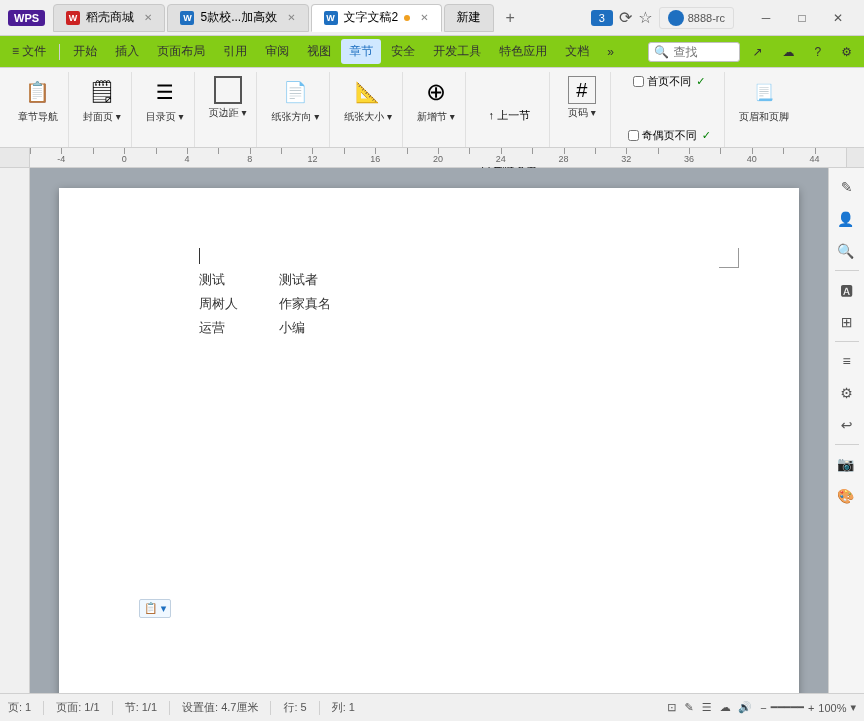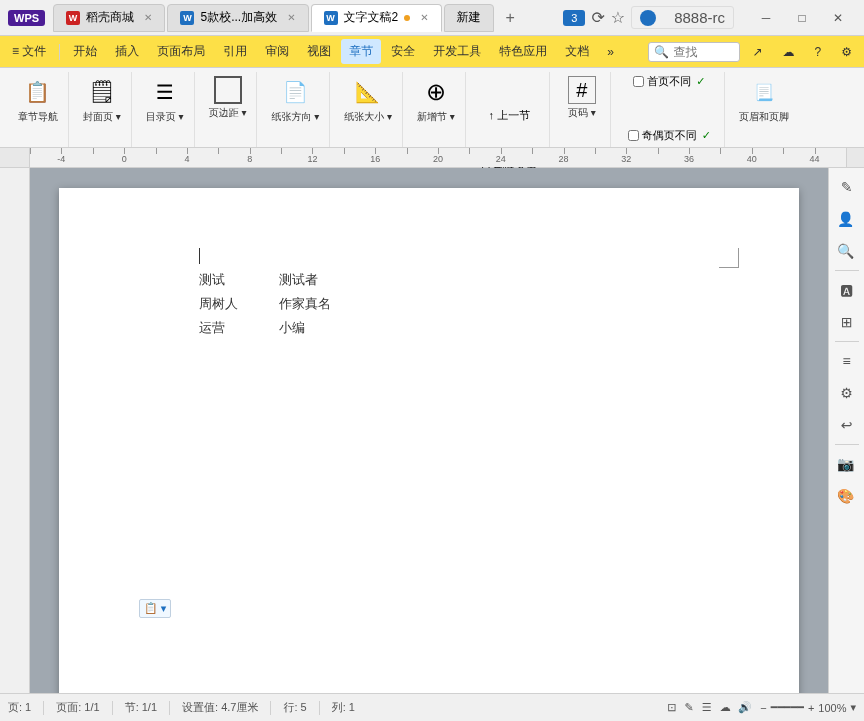--- a/index.html
+++ b/index.html
@@ -89,33 +89,33 @@
       align-items: center;
       gap: 0;
       margin-left: 8px;
     }
     .win-btn {
       width: 36px; height: 36px;
       display: flex; align-items: center; justify-content: center;
       font-size: 12px; cursor: pointer; color: #555;
     }
     .user-area {
-      display: flex; align-items: center; gap: 18px;
+      display: flex; align-items: center; gap: 4px;
       padding: 2px 8px;
-      font-size: 15px;
+      font-size: 11px;
       color: #555;
       background: #f0f0f0;
       border: 1px solid #ddd;
       border-radius: 3px;
     }
 
     
     #menubar {
       height: 32px;
-      background: #fde047;
+      background: #84cc16;
       display: flex;
       align-items: center;
       padding: 0 4px;
       border-bottom: 1px solid #d0d0d0;
       gap: 2px;
     }
     .menu-item {
       padding: 4px 8px;
       font-size: 12px;
       cursor: pointer;

